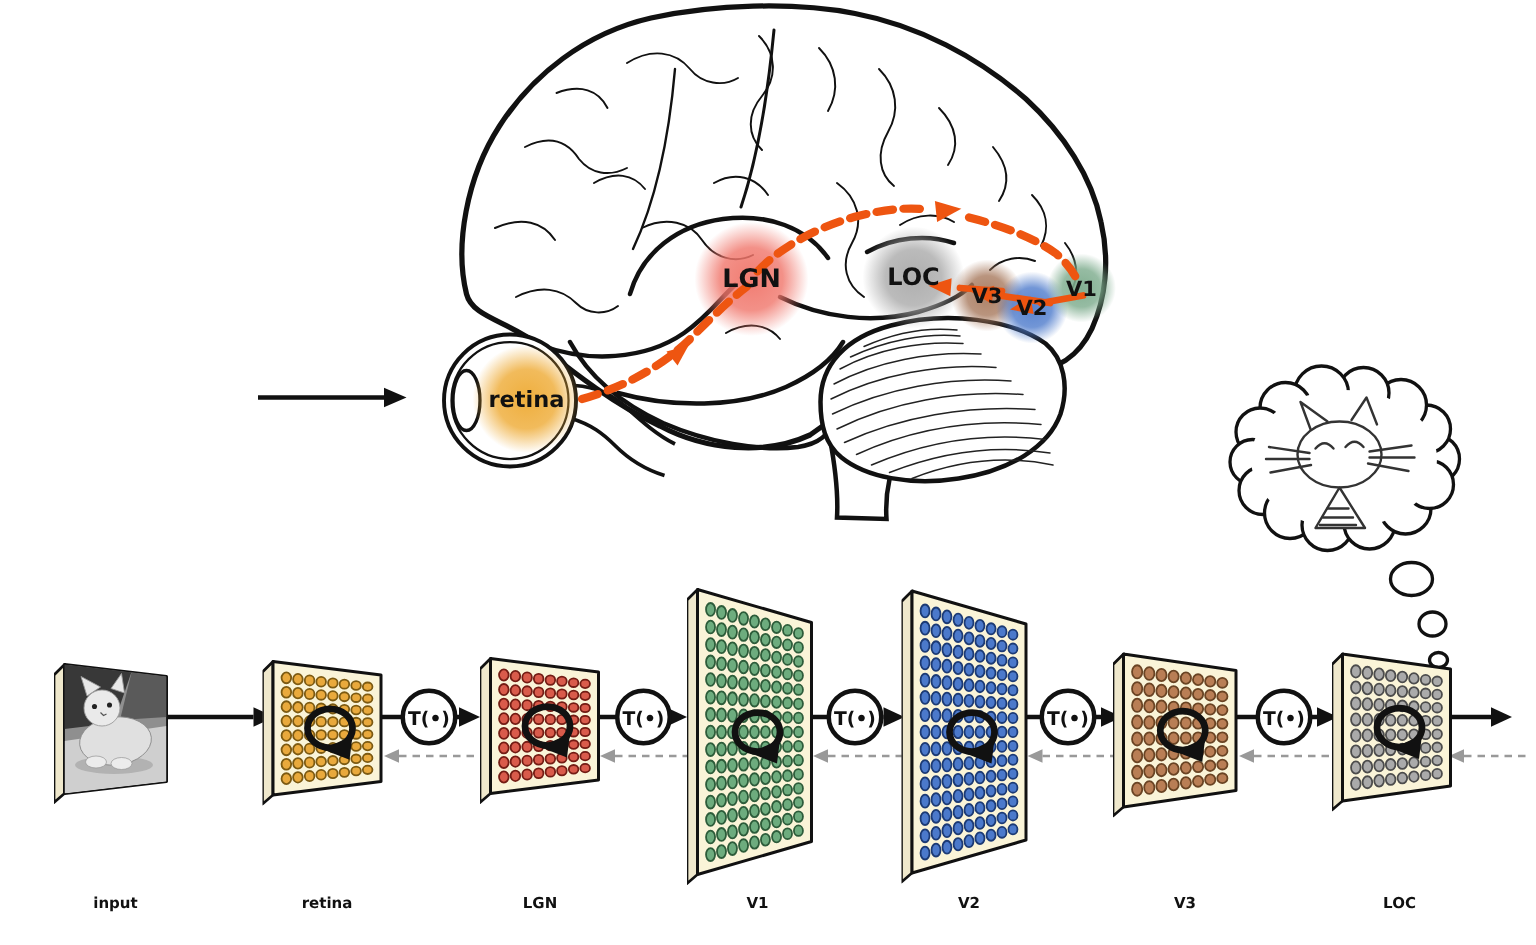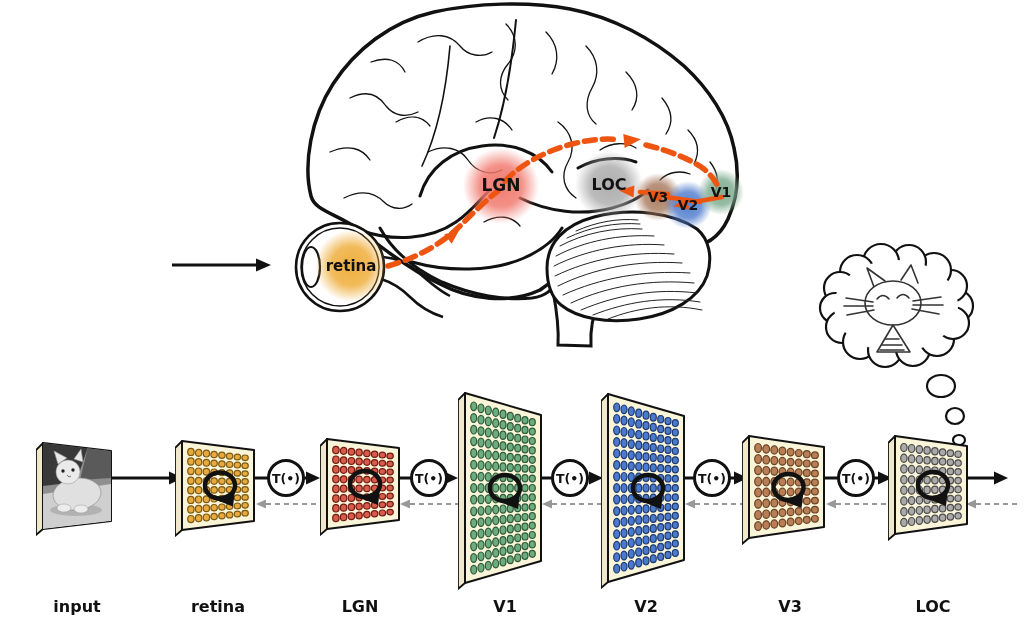--- a/index.html
+++ b/index.html
@@ -4,21 +4,21 @@
 <style>
   html,body{margin:0;padding:0;background:#fff;}
   #stage{position:relative;width:1024px;height:630px;background:#fff;overflow:hidden;
          font-family:"DejaVu Sans","Liberation Sans",sans-serif;}
   #scene{position:absolute;left:0;top:0;}
   #panels{position:absolute;left:0;top:0;width:100%;height:100%;}
   .panel{position:absolute;}
   .tnode{position:absolute;width:38px;height:38px;border-radius:50%;background:#fff;
          border:3px solid var(--ff,#111);display:flex;align-items:center;justify-content:center;
          font-weight:700;font-size:12.5px;color:#111;box-sizing:border-box;}
-  .layer-label{position:absolute;transform:translateX(-50%);font-weight:700;font-size:16px;
+  .layer-label{position:absolute;transform:translateX(-50%);font-weight:700;font-size:10px;
          color:#111;white-space:nowrap;}
   .brain-label{font-weight:700;fill:#111;}
   .sulcus{fill:none;stroke:#111;stroke-width:1.3;stroke-linecap:round;}
   .fissure{fill:none;stroke:#111;stroke-width:3;stroke-linecap:round;}
   .stripe{fill:none;stroke:#222;stroke-width:1;stroke-linecap:round;}
   .ff-line{stroke:var(--ff,#111);stroke-width:3;}
   .ff-head{fill:var(--ff,#111);}
   .fb-line{stroke:var(--fb,#999);stroke-width:1.8;stroke-dasharray:5 4;}
   .fb-head{fill:var(--fb,#999);}
   .vp-stroke{stroke:var(--vp,#ee5511);}

